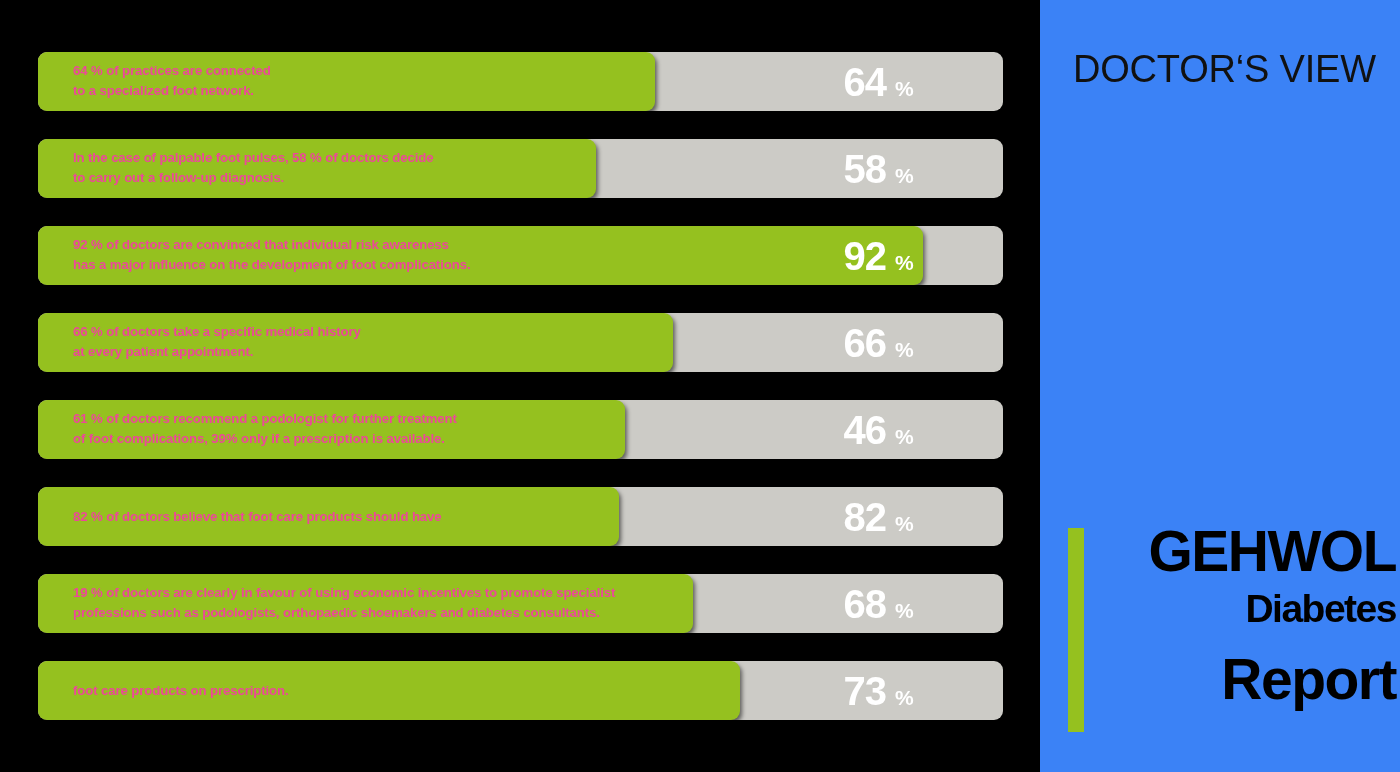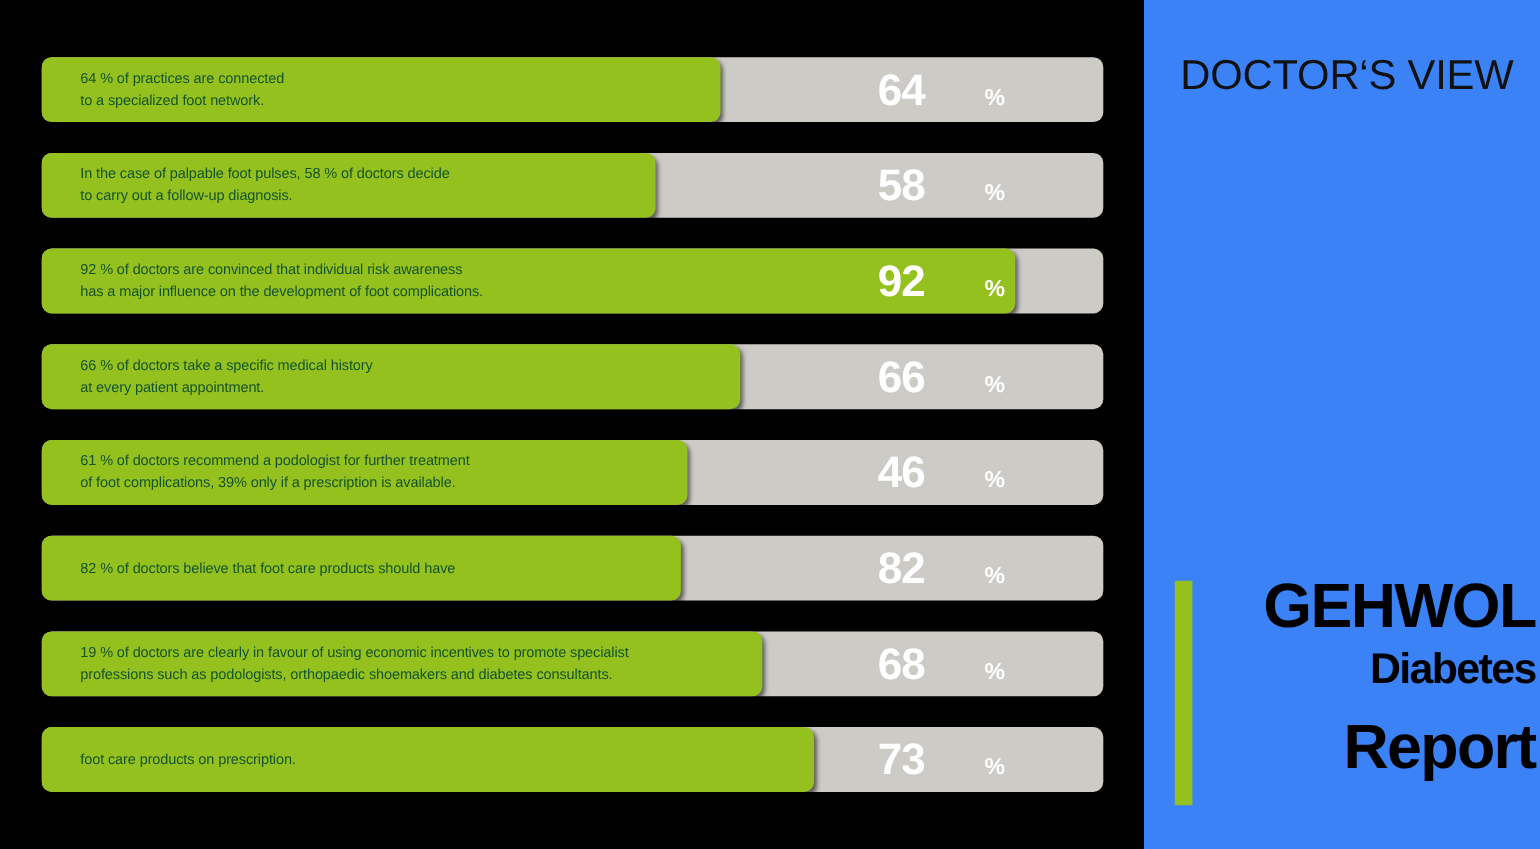--- a/index.html
+++ b/index.html
@@ -42,23 +42,23 @@
     position:absolute; left:0; top:0;
     height:59px;
     background:#95c11f;
     border-radius:9px;
     box-shadow:2px 3px 4px rgba(0,0,0,0.55);
   }
   .bar-label {
     position:absolute;
     left:35px; top:50%;
     transform:translateY(-50%);
-    color:#14532d;
+    color:#ec4899;
     font-size:13.2px;
-    font-weight:normal;
+    font-weight:bold;
     line-height:1.58;
     letter-spacing:-0.1px;
     white-space:nowrap;
     z-index:3;
   }
   .bar-label .l2 { display:block; }
   .bar-value {
     position:absolute;
     left:760px; top:50%;
     transform:translateY(-50%);
@@ -66,21 +66,21 @@
     z-index:4;
     display:flex;
     align-items:baseline;
     justify-content:flex-start;
     color:#ffffff;
     pointer-events:none;
   }
   .bar-value .num {
     display:inline-block;
     width:88px;
-    text-align:left;
+    text-align:right;
     font-size:40px;
     font-weight:bold;
     line-height:1;
     letter-spacing:-1px;
   }
   .bar-value .pct {
     display:inline-block;
     margin-left:9px;
     font-size:21px;
     font-weight:bold;

